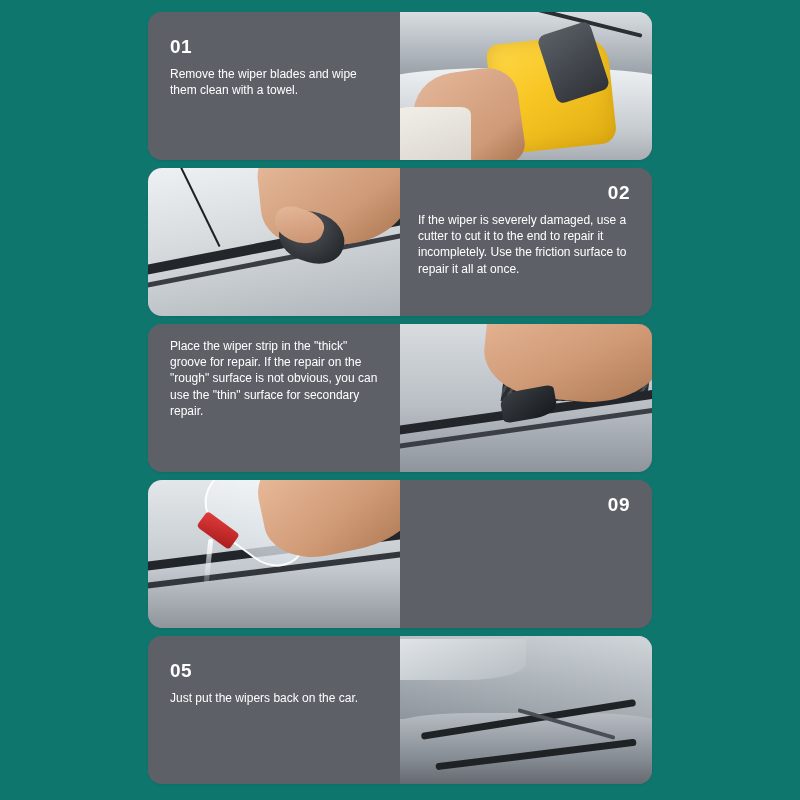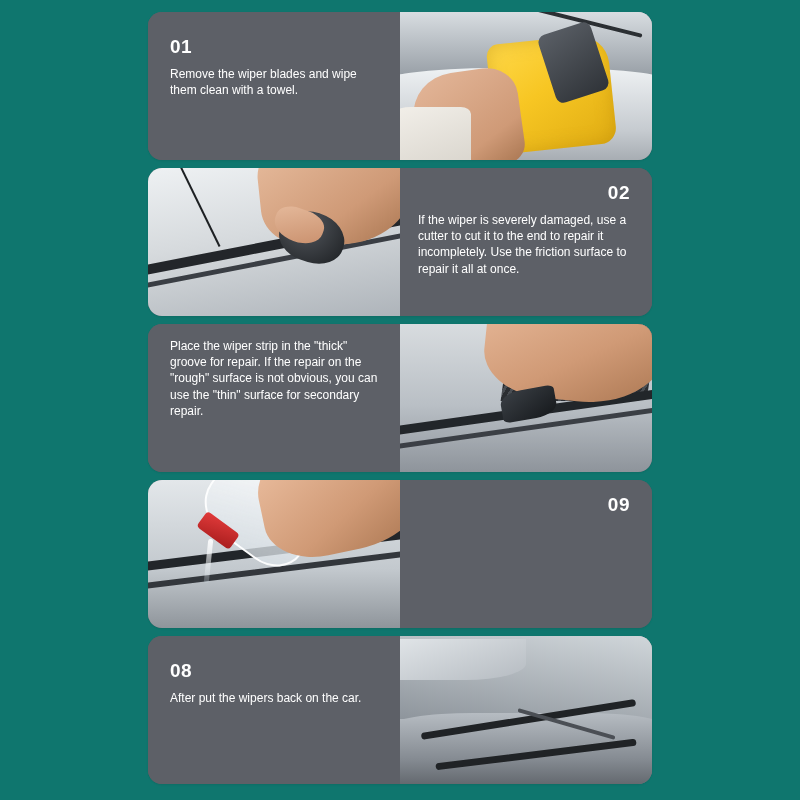--- a/index.html
+++ b/index.html
@@ -305,22 +305,22 @@
         <div class="blade-b"></div>
         <div class="bottle"></div>
         <div class="cap"></div>
         <div class="stream"></div>
         <div class="hand"></div>
       </div>
     </div>
 
     <div class="step">
       <div class="panel-text">
-        <div class="step-num">08</div>
-        <div class="step-desc">After put the wipers back on the car.</div>
+        <div class="step-num">05</div>
+        <div class="step-desc">Just put the wipers back on the car.</div>
       </div>
       <div class="panel-photo ph5">
         <div class="glass"></div>
         <div class="hood"></div>
         <div class="cowl"></div>
         <div class="w1"></div>
         <div class="arm"></div>
         <div class="w2"></div>
       </div>
     </div>

